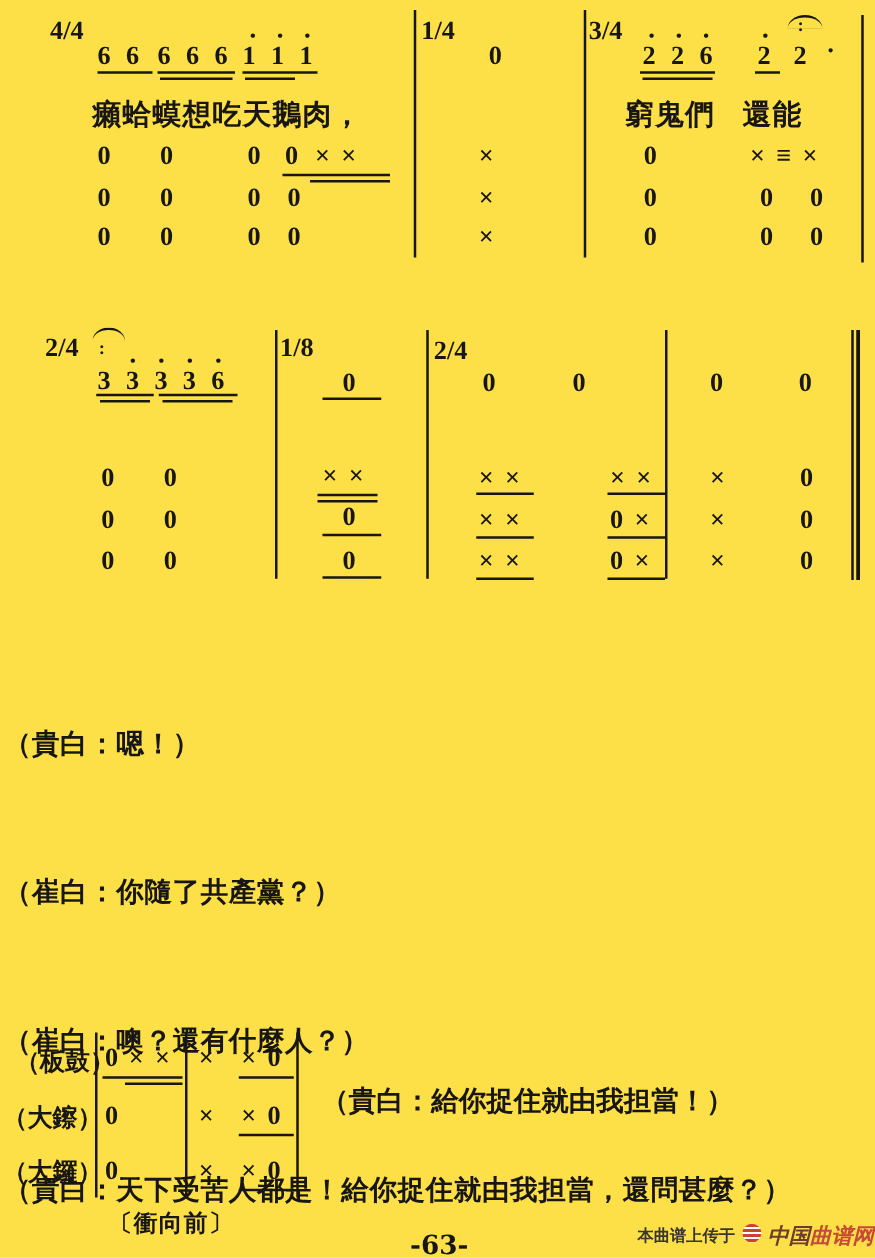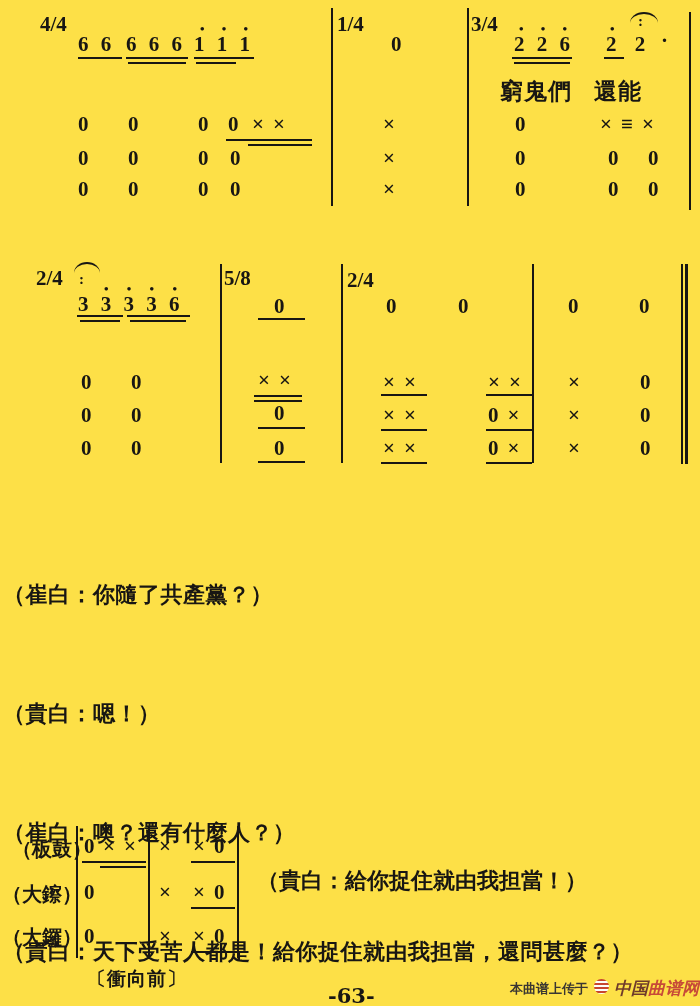--- a/index.html
+++ b/index.html
@@ -40,20 +40,21 @@
   <span class="a ts" style="left:40px;top:12px">4/4</span>
   <span class="a num" style="left:78px;top:32px">6 6</span>
   <span class="a num" style="left:126px;top:32px">6 6 6</span>
   <span class="a num" style="left:194px;top:32px">1 1 1</span>
   <span class="a dots" style="left:200px;top:21px">• • •</span>
   <div class="a ul" style="left:78px;top:57px;width:44px"></div>
   <div class="a ul" style="left:126px;top:57px;width:62px"></div>
   <div class="a ul" style="left:128px;top:62px;width:58px"></div>
   <div class="a ul" style="left:194px;top:57px;width:60px"></div>
   <div class="a ul" style="left:196px;top:62px;width:40px"></div>
+  <span class="a lyr" style="left:74px;top:76px">癩蛤蟆想吃天鵝肉，</span>
 
   <span class="a p" style="left:78px;top:112px">0</span>
   <span class="a p" style="left:128px;top:112px">0</span>
   <span class="a p" style="left:198px;top:112px">0</span>
   <span class="a p" style="left:228px;top:112px">0</span>
   <span class="a xx" style="left:252px;top:112px">××</span>
   <div class="a ul" style="left:226px;top:139px;width:86px"></div>
   <div class="a ul" style="left:248px;top:144px;width:64px"></div>
   <span class="a p" style="left:78px;top:146px">0</span>
   <span class="a p" style="left:128px;top:146px">0</span>
@@ -105,21 +106,21 @@
   <div class="a ul" style="left:80px;top:320px;width:40px"></div>
   <div class="a ul" style="left:130px;top:320px;width:56px"></div>
   <span class="a p" style="left:81px;top:370px">0</span>
   <span class="a p" style="left:131px;top:370px">0</span>
   <span class="a p" style="left:81px;top:403px">0</span>
   <span class="a p" style="left:131px;top:403px">0</span>
   <span class="a p" style="left:81px;top:436px">0</span>
   <span class="a p" style="left:131px;top:436px">0</span>
   <div class="a bar" style="left:220px;top:264px;height:199px"></div>
 
-  <span class="a ts" style="left:224px;top:266px">5/8</span>
+  <span class="a ts" style="left:224px;top:266px">1/8</span>
   <span class="a p" style="left:274px;top:294px">0</span>
   <div class="a ul" style="left:258px;top:318px;width:47px"></div>
   <span class="a xx" style="left:258px;top:368px">××</span>
   <div class="a ul" style="left:254px;top:395px;width:48px"></div>
   <div class="a ul" style="left:254px;top:400px;width:48px"></div>
   <span class="a p" style="left:274px;top:401px">0</span>
   <div class="a ul" style="left:258px;top:427px;width:47px"></div>
   <span class="a p" style="left:274px;top:436px">0</span>
   <div class="a ul" style="left:258px;top:461px;width:47px"></div>
   <div class="a bar" style="left:341px;top:264px;height:199px"></div>
@@ -146,22 +147,22 @@
   <span class="a p" style="left:568px;top:370px">×</span>
   <span class="a p" style="left:640px;top:370px">0</span>
   <span class="a p" style="left:568px;top:403px">×</span>
   <span class="a p" style="left:640px;top:403px">0</span>
   <span class="a p" style="left:568px;top:436px">×</span>
   <span class="a p" style="left:640px;top:436px">0</span>
   <div class="a bar" style="left:681px;top:264px;height:200px"></div>
   <div class="a bar3" style="left:685px;top:264px;height:200px"></div>
 
   <div class="a dlg" style="left:3px;top:496px;width:694px">
+    <div class="dlg-line">（貴白：嗯！）</div>
     <div class="dlg-line">（崔白：你隨了共產黨？）</div>
-    <div class="dlg-line">（貴白：嗯！）</div>
     <div class="dlg-line">（崔白：噢？還有什麼人？）</div>
     <div class="dlg-line">（貴白：天下受苦人都是！給你捉住就由我担當，還問甚麼？）</div>
     
     
     
     
   </div>
 
   <span class="a inst" style="left:12px;top:836px">（板鼓）</span>
   <span class="a inst" style="left:2px;top:881px">（大鑔）</span>

